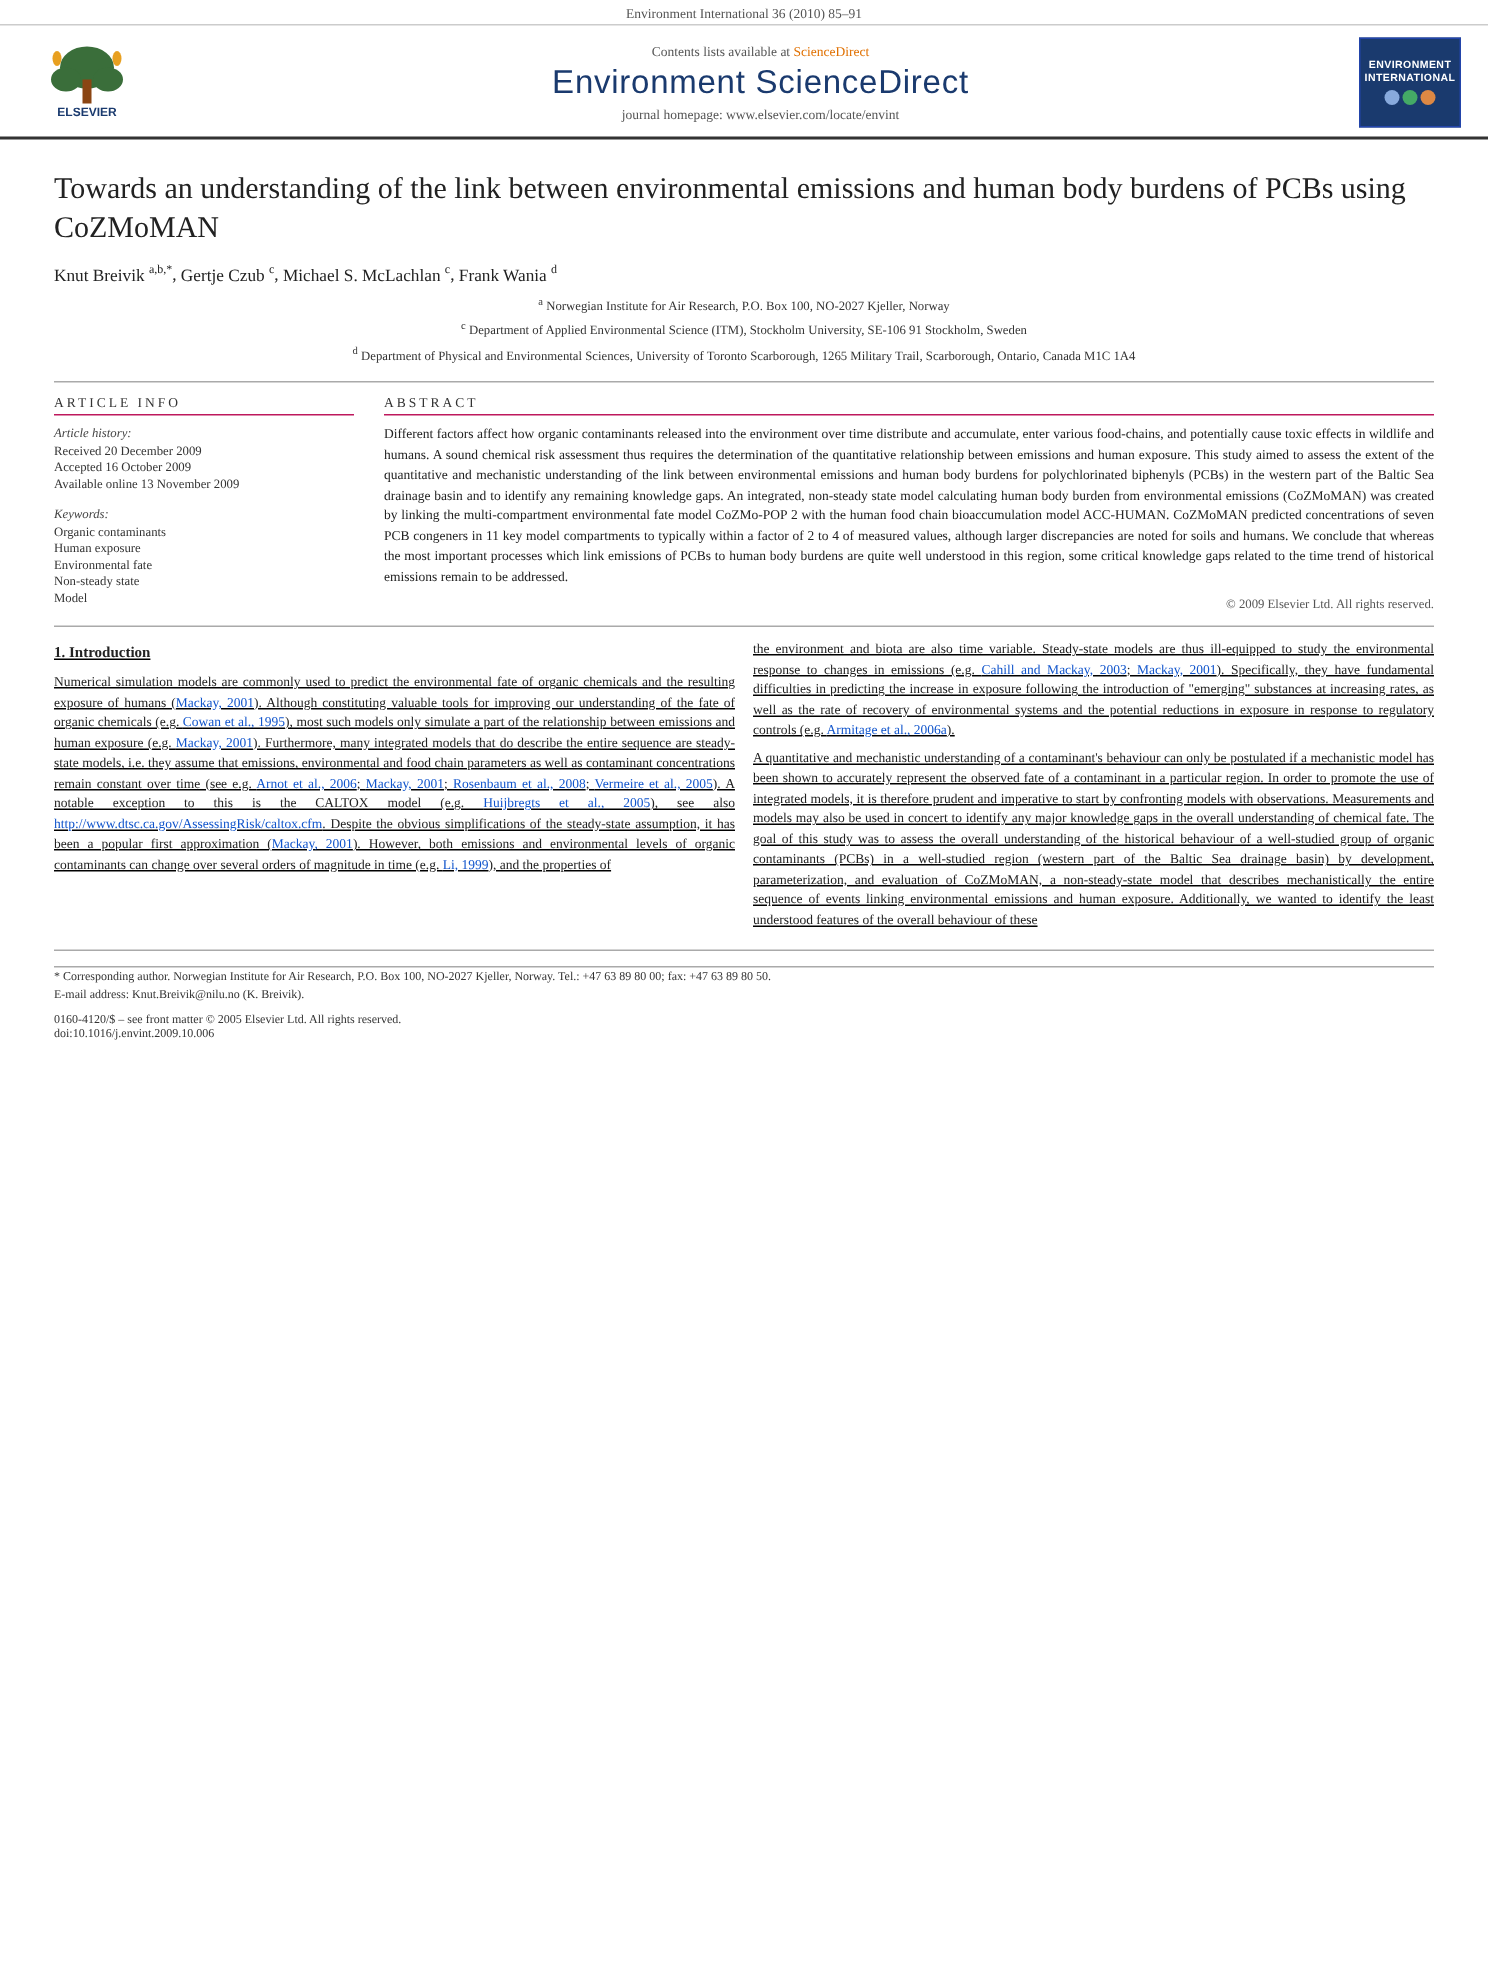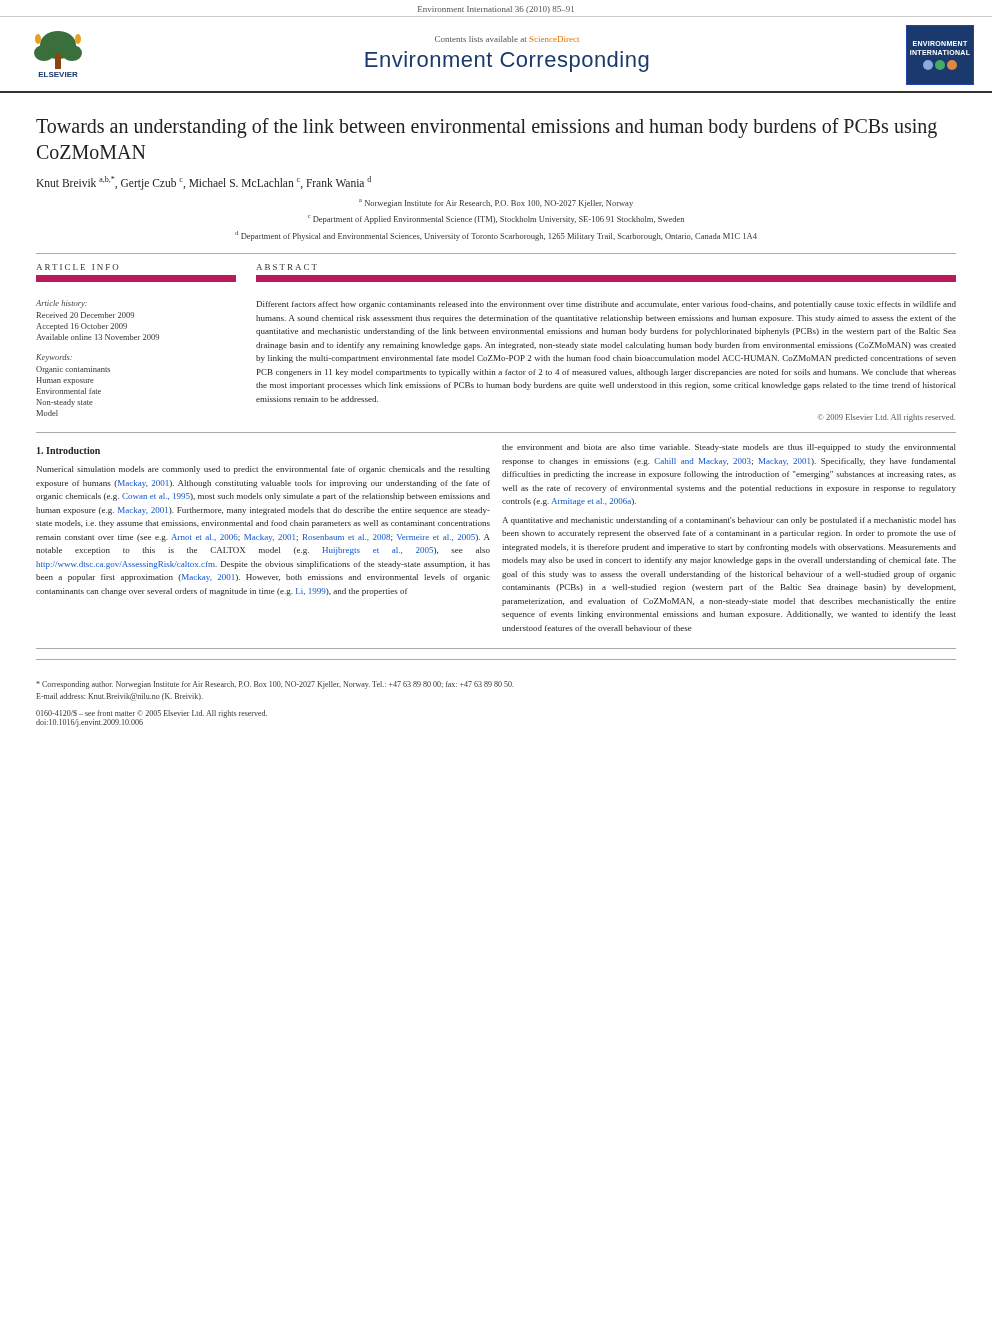--- a/index.html
+++ b/index.html
@@ -104,22 +104,22 @@
       flex-shrink: 0;
     }
     .col-right {
       flex: 1;
     }
     .section-heading-small {
       font-size: 9px;
       letter-spacing: 2px;
       text-transform: uppercase;
       color: #333;
-      margin-bottom: 16px;
-      border-bottom: 7px solid #be185d;
+      margin-bottom: 6px;
+      border-bottom: 1px solid #be185d;
       padding-bottom: 3px;
     }
     .article-info-label {
       font-size: 8.5px;
       font-style: italic;
       color: #444;
       margin-bottom: 2px;
     }
     .article-info-value {
       font-size: 8.5px;
@@ -143,20 +143,21 @@
       font-size: 8.5px;
       color: #555;
       text-align: right;
       margin-top: 6px;
     }
     
     .body-content {
       display: flex;
       gap: 12px;
       margin-top: 8px;
+      text-decoration: underline;
     }
     .body-col {
       flex: 1;
       font-size: 9px;
       line-height: 1.5;
       text-align: justify;
       color: #222;
     }
     .section-title {
       font-size: 10px;
@@ -166,21 +167,21 @@
       margin-top: 2px;
     }
     .body-col p {
       margin-bottom: 5px;
       text-indent: 0;
     }
     .link-blue { color: #1155cc; text-decoration: none; }
     .footnote-section {
       margin-top: 10px;
       border-top: 1px solid #aaa;
-      padding-top: 19px;
+      padding-top: 0;
       font-size: 8px;
       color: #333;
       line-height: 1.5;
     }
     .doi-line {
       margin-top: 6px;
       font-size: 8px;
       color: #333;
     }
     
@@ -242,21 +243,22 @@
         <ellipse cx="20" cy="14" rx="3" ry="5" fill="#e8a020"></ellipse>
         <ellipse cx="60" cy="14" rx="3" ry="5" fill="#e8a020"></ellipse>
         <text x="40" y="52" text-anchor="middle" font-family="Arial" font-size="8" fill="#1a3a6e" font-weight="bold">ELSEVIER</text>
       </svg>
     </div>
 
     <div class="journal-center">
       <div class="science-direct-line">
         Contents lists available at <span style="color:#e07000;">ScienceDirect</span>
       </div>
-      <div class="journal-title-large">Environment Corresponding</div>
+      <div class="journal-title-large">Environment ScienceDirect</div>
+      <div class="journal-homepage">journal homepage: www.elsevier.com/locate/envint</div>
     </div>
 
     <div class="journal-logo-box">
       <div class="env-text">ENVIRONMENT<br>INTERNATIONAL</div>
       <div class="circles">
         <div class="circle"></div>
         <div class="circle green"></div>
         <div class="circle orange"></div>
       </div>
     </div>

